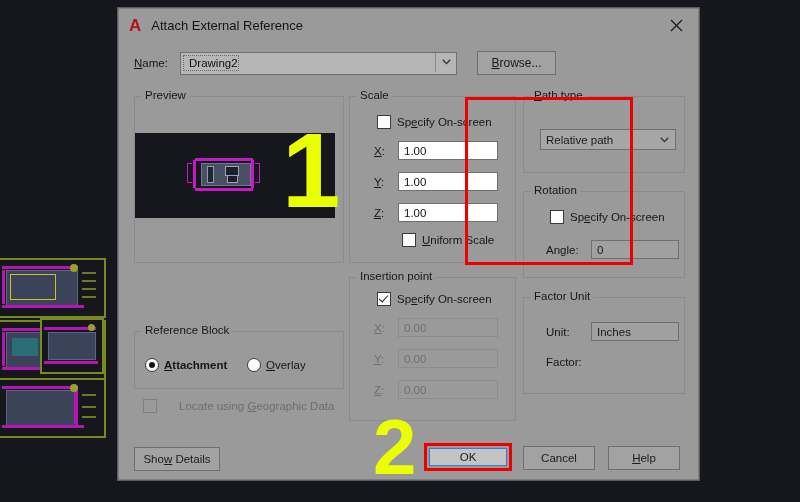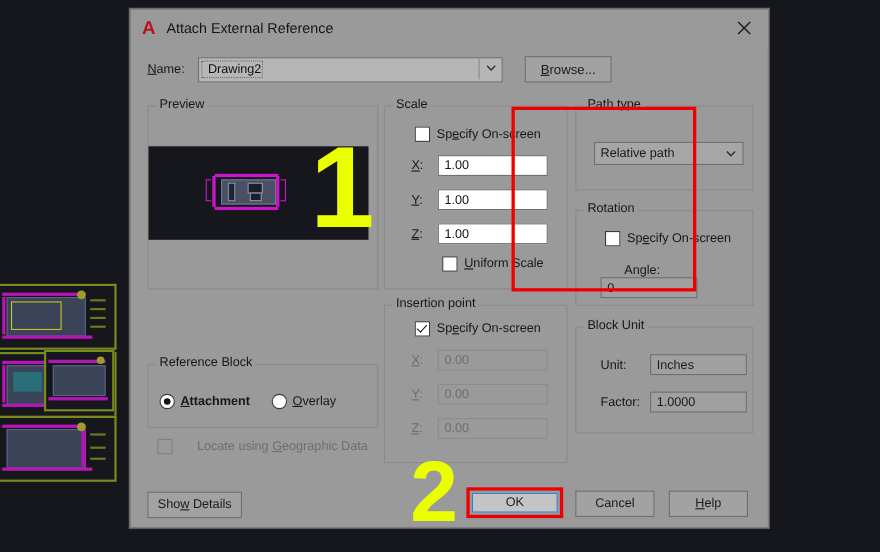--- a/index.html
+++ b/index.html
@@ -329,41 +329,38 @@
       </span>
     </div>
   </div>
 
   <div class="group" style="left:404px;top:182px;width:160px;height:85px;">
     <span class="gtitle">Rotation</span>
     <div class="row" style="left:26px;top:18px;">
       <span class="box"></span>
       <span class="lbl" style="margin-left:6px;">Sp<span class="u">e</span>cify On-screen</span>
     </div>
-    <div class="row" style="left:22px;top:48px;flex-direction:column;">
+    <div class="row" style="left:22px;top:48px;">
       <span class="lbl" style="width:45px;">An<span class="u">g</span>le:</span>
       <div class="field flat" style="width:88px;">
           <span>0</span>
         </div>
     </div>
   </div>
 
   <div class="group" style="left:404px;top:288px;width:160px;height:95px;">
-    <span class="gtitle">Block Unit</span>
+    <span class="gtitle">Factor Unit</span>
     <div class="row" style="left:22px;top:24px;">
       <span class="lbl" style="width:45px;">Unit:</span>
       <div class="field flat" style="width:88px;">
           <span>Inches</span>
         </div>
     </div>
     <div class="row" style="left:22px;top:58px;">
       <span class="lbl" style="width:45px;">Factor:</span>
-      <div class="field flat" style="width:88px;">
-          <span>1.0000</span>
-        </div>
     </div>
   </div>
 
   <div class="btn" style="left:15px;top:438px;width:84px;">
     <span>Sho<span class="u">w</span> Details</span>
   </div>
 
   <div id="ok-wrap">
     <div id="ok-btn">
       <span>OK</span>

